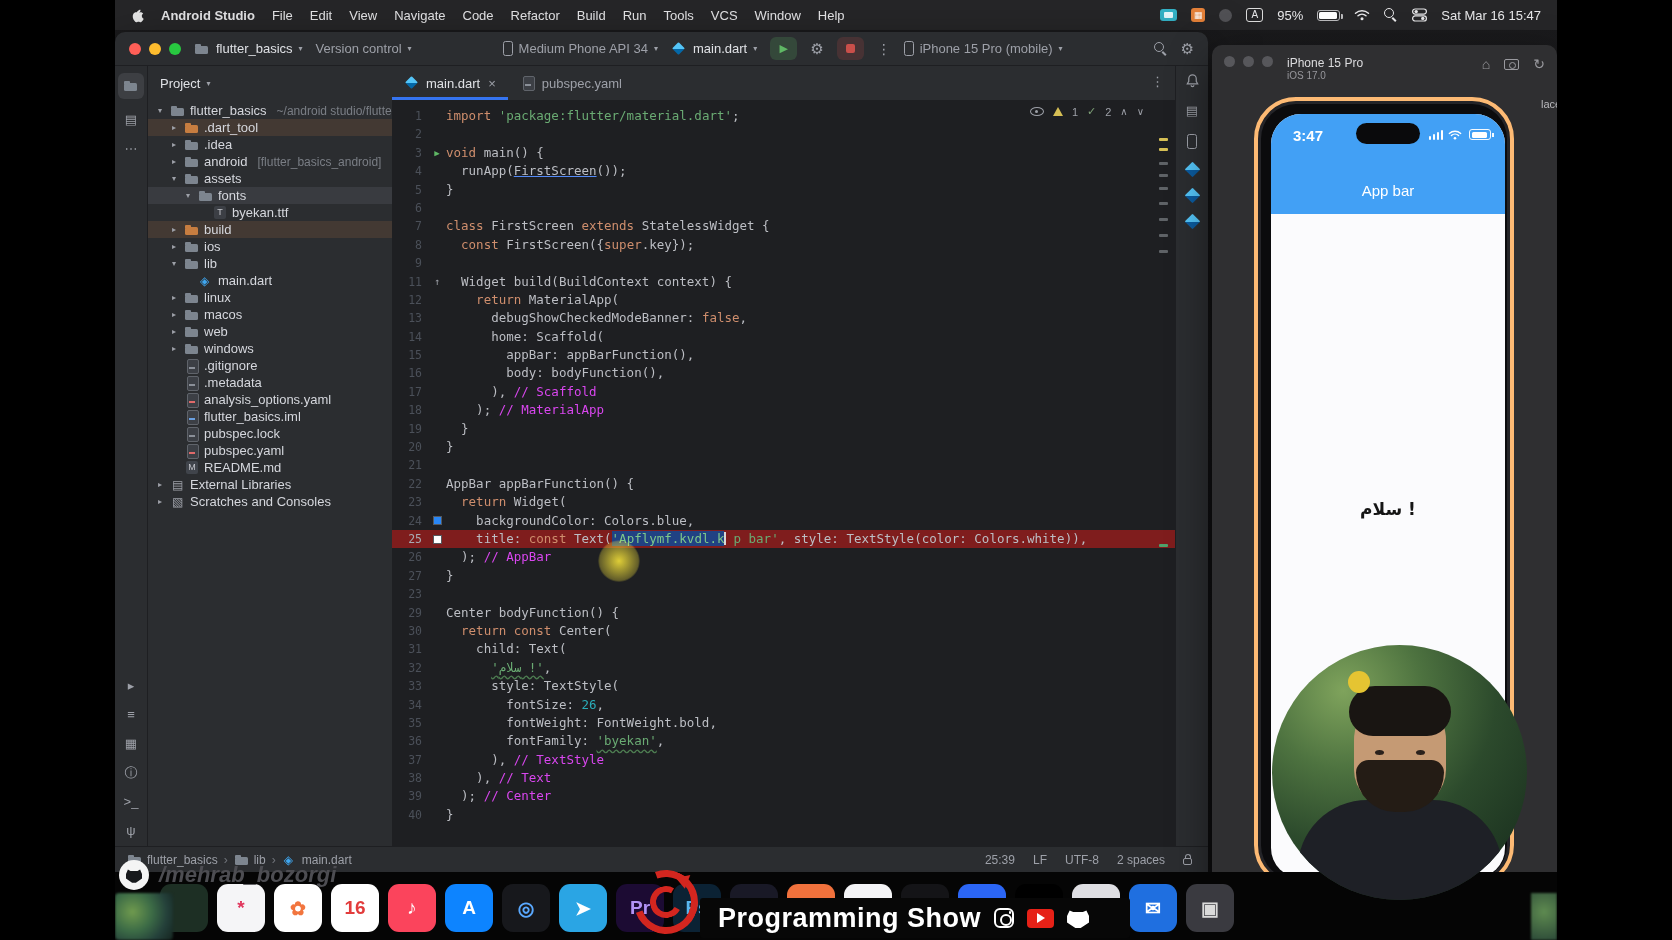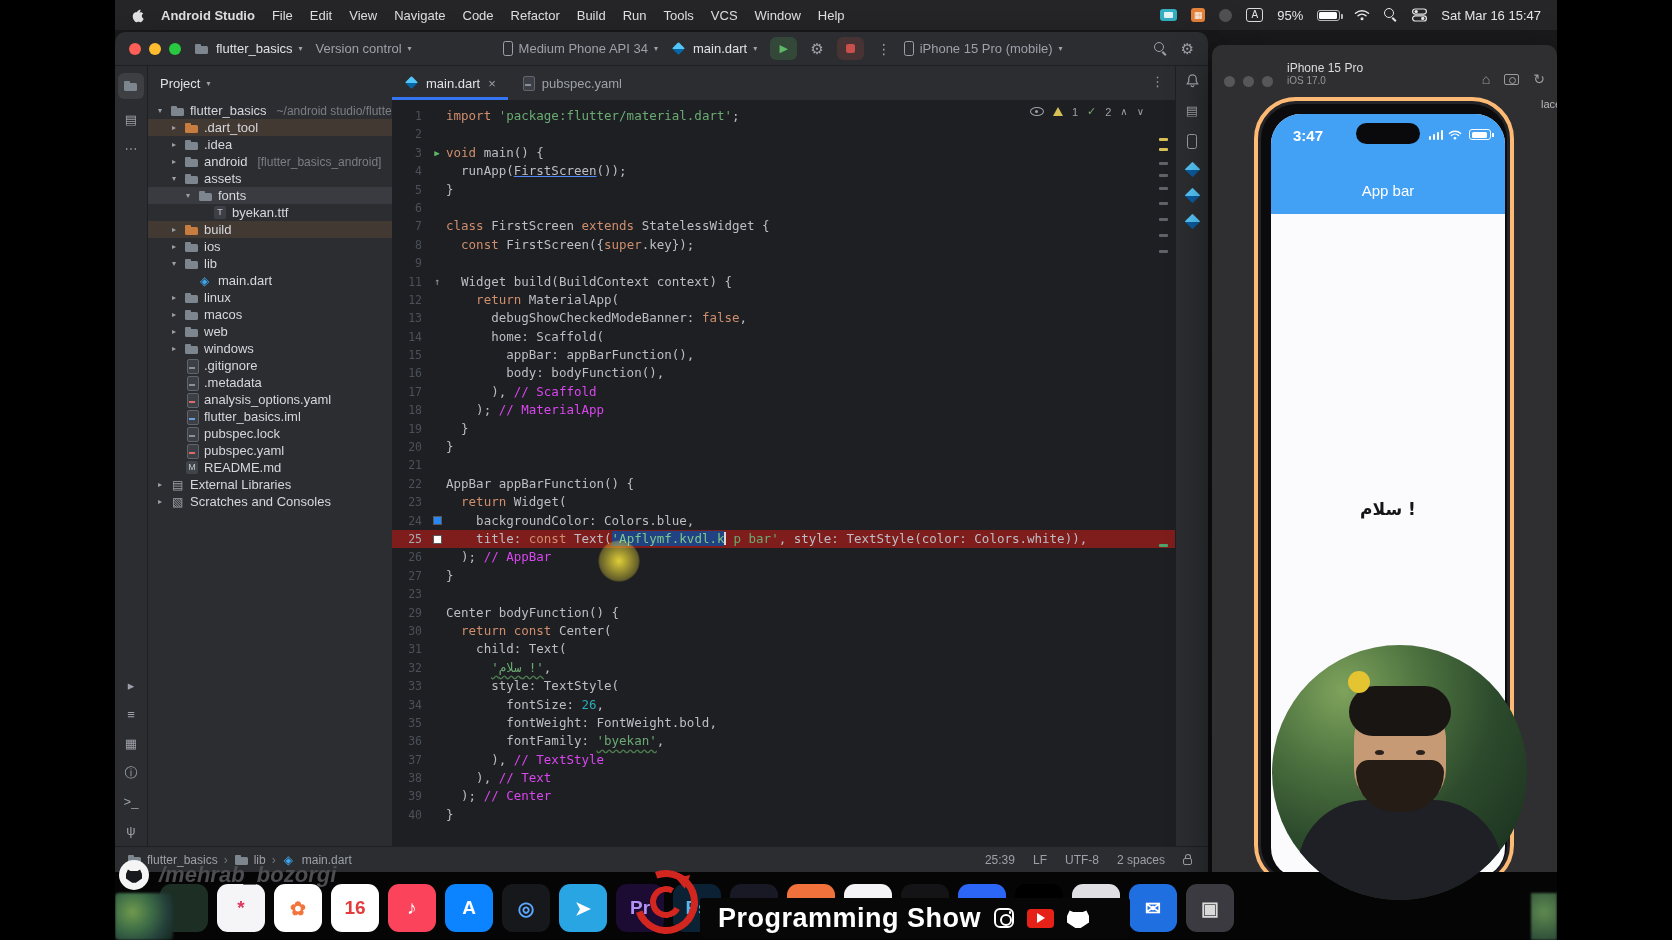--- a/index.html
+++ b/index.html
@@ -111,21 +111,21 @@
 .as-status{position:absolute;left:0;bottom:0;right:0;height:26px;border-top:1px solid #1e1f22;display:flex;align-items:center;gap:18px;padding:0 16px 0 12px;font-size:12px;color:#9da0a8;background:#2b2d30}
 .bc{display:flex;align-items:center;gap:6px}
 .bc-item{display:flex;align-items:center;gap:4px}
 .bc-sep{color:#6f7379}
 .st-right{margin-left:auto;display:flex;align-items:center;gap:18px}
 .lock{width:9px;height:7px;border:1.3px solid #9da0a8;border-radius:2px;position:relative;margin-top:4px}
 .lock::before{content:"";position:absolute;left:1px;top:-5px;width:4px;height:4px;border:1.3px solid #9da0a8;border-bottom:none;border-radius:3px 3px 0 0}
 
 
 .sim-window{position:absolute;left:1097px;top:45px;width:345px;height:860px;background:#2f2f31;border-radius:10px;box-shadow:0 16px 40px rgba(0,0,0,.5);z-index:20}
-.sim-head{height:46px;display:flex;align-items:flex-end;padding:4px 12px;gap:8px}
+.sim-head{height:46px;display:flex;align-items:flex-start;padding:11px 12px;gap:8px}
 .sim-dot{width:11px;height:11px;border-radius:50%;background:#57575b}
 .sim-titles{margin-left:6px;line-height:1.2}
 .sim-title{font-size:12px;color:#dcdcde}
 .sim-sub{font-size:10px;color:#97979c}
 .sim-icons{margin-left:auto;display:flex;gap:14px;color:#9a9a9f;font-size:14px;align-items:center}
 .cam-ic{width:15px;height:11px;border:1.4px solid #9a9a9f;border-radius:2px;position:relative}
 .cam-ic::before{content:"";position:absolute;left:4px;top:2px;width:5px;height:5px;border:1.2px solid #9a9a9f;border-radius:50%}
 .phone{position:absolute;left:42px;top:52px;width:260px;height:790px;background:#0b0b0d;border-radius:42px;border:4px solid #fdba74;box-shadow:inset 0 0 0 3px #242428}
 .scr{position:absolute;left:13px;top:13px;width:234px;height:764px;background:#fbfbfd;border-radius:30px;overflow:hidden}
 .scr-top{position:absolute;left:0;top:0;width:100%;height:100px;background:var(--c-appbar_blue,#42a0f5)}

